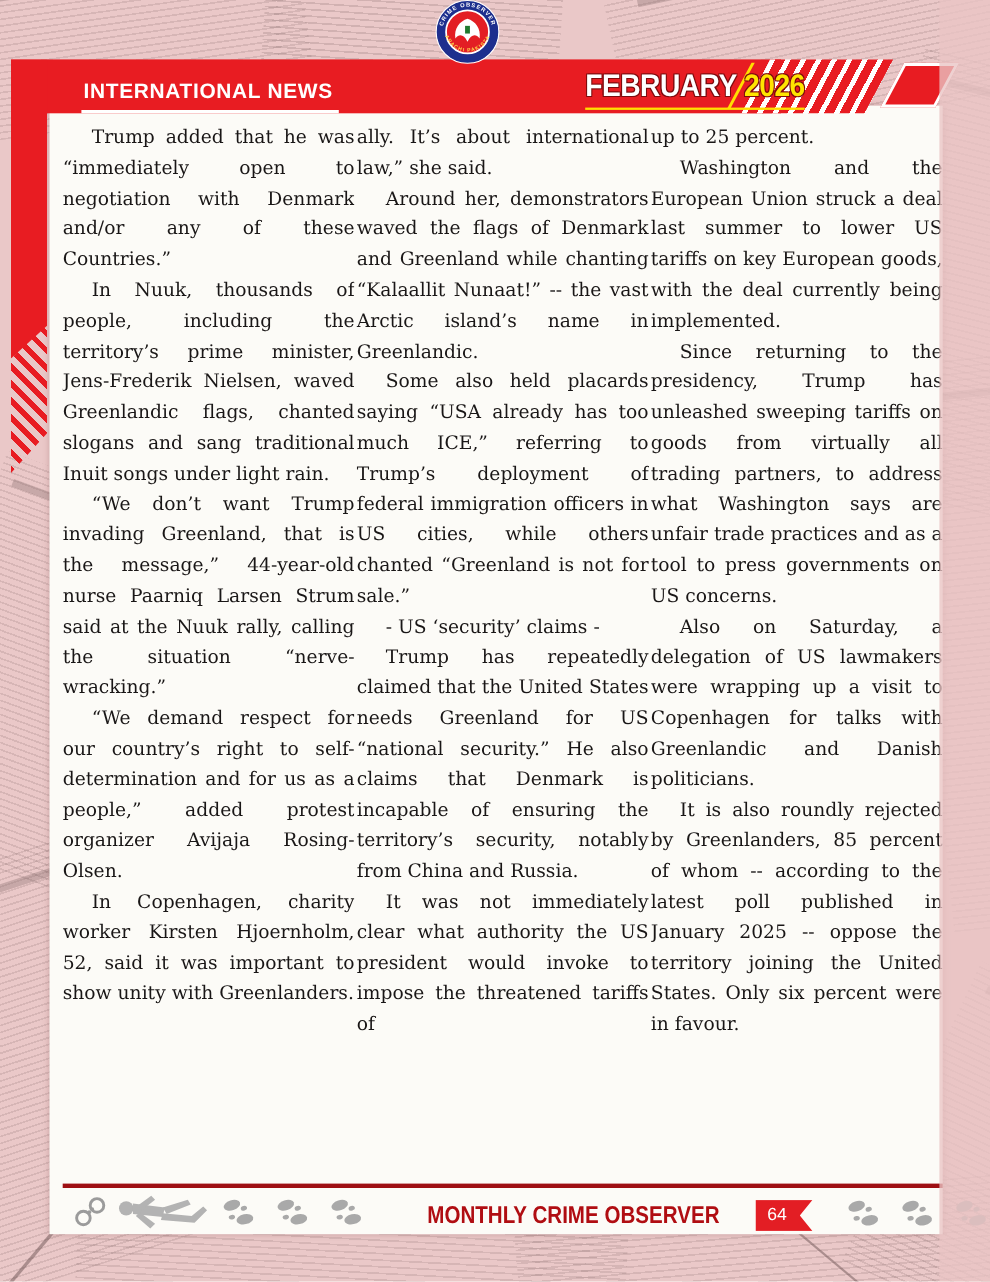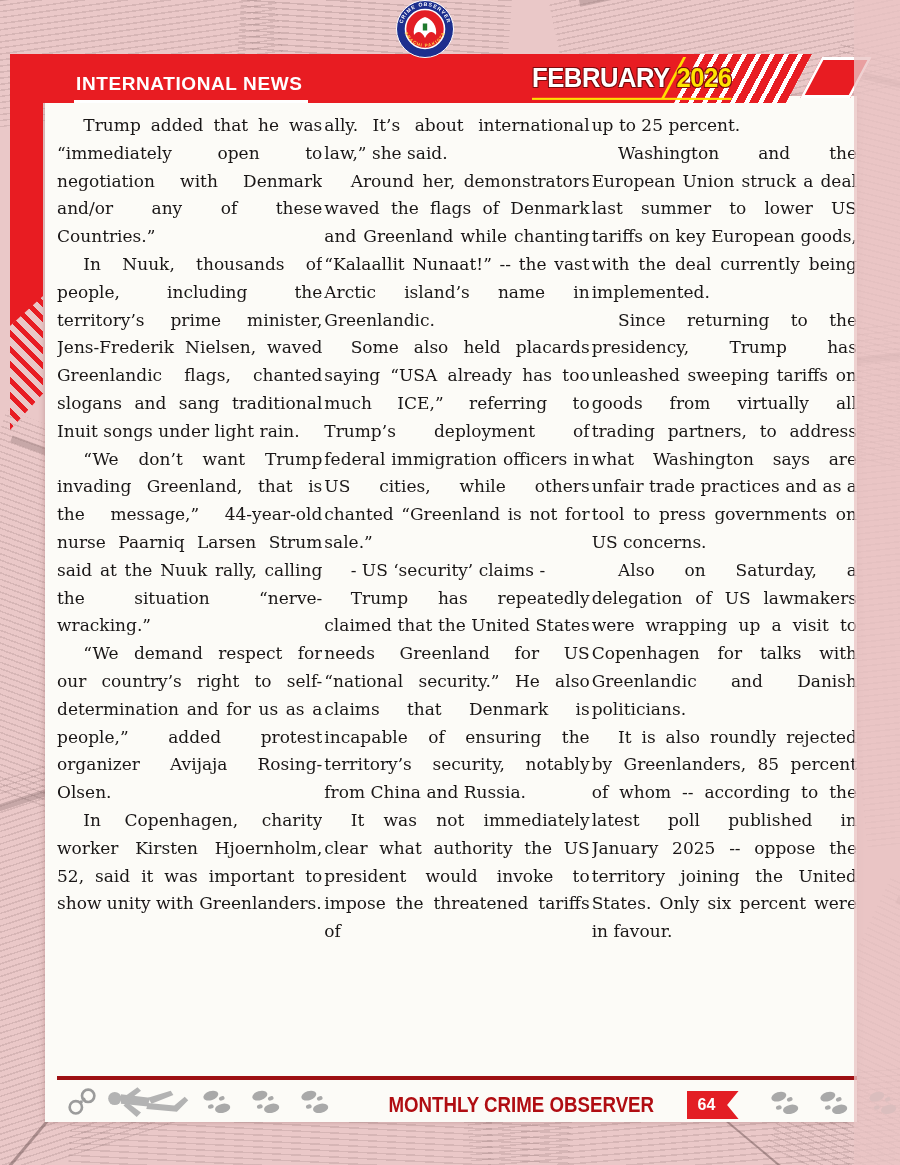--- a/index.html
+++ b/index.html
@@ -96,21 +96,21 @@
     display:flex;align-items:flex-end;justify-content:space-between;
     padding:0 10px;box-sizing:border-box;z-index:2;gap:28px;
   }
   .fgroup{display:inline-flex;align-items:center;gap:9px;}
   .mag-title{
     color:#b00d12;font-weight:bold;font-size:22px;letter-spacing:0;
     white-space:nowrap;transform:scaleX(.85);transform-origin:center;
   }
   .page-badge{
     width:52px;height:28px;background:#e31e24;color:#fff;
-    font-weight:bold;font-size:16px;display:flex;align-items:center;
+    font-weight:normal;font-size:16px;display:flex;align-items:center;
     padding-left:11px;box-sizing:border-box;
     clip-path:polygon(0 0,100% 0,78% 50%,100% 100%,0 100%);
   }
   
   .right-overlay{
     position:absolute;left:854px;top:0;width:46px;height:1165px;
     background:rgba(233,196,196,.78);z-index:5;
   }
 </style>
 </head>

